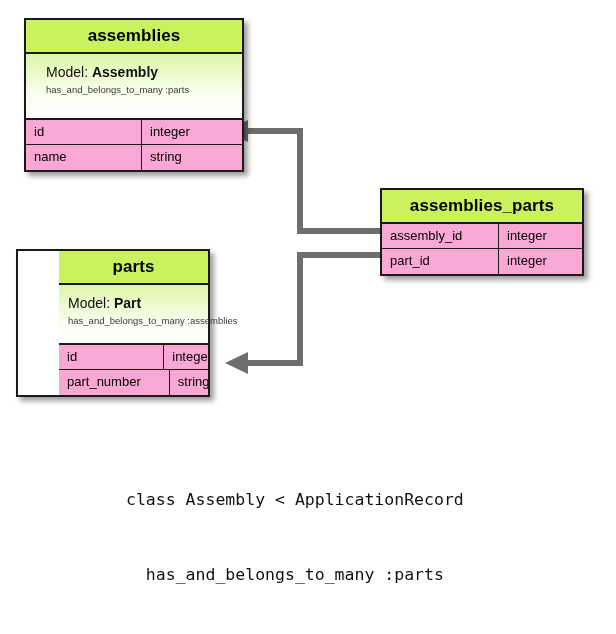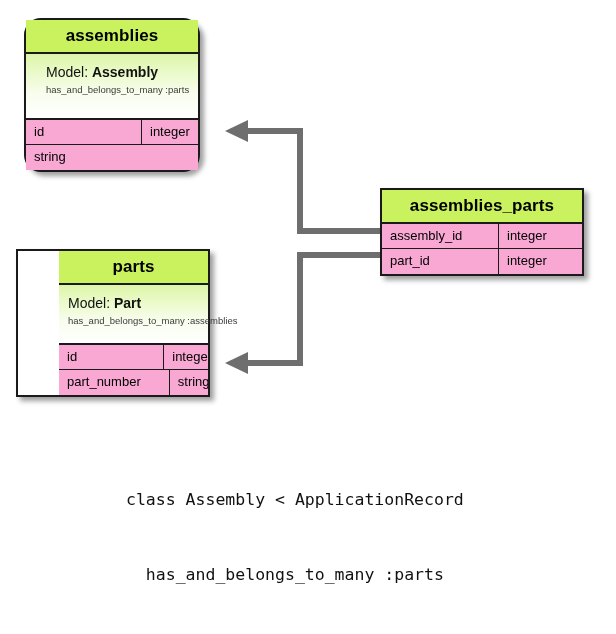--- a/index.html
+++ b/index.html
@@ -87,22 +87,21 @@
     padding: 4px 0 0 8px;
     flex: 1 1 auto;
     overflow: hidden;
     white-space: nowrap;
   }
 
   
   #entity-assemblies {
     left: 24px;
     top: 18px;
-    width: 176px;
-    border-radius: 17px;
+    width: 220px;
   }
   #entity-assemblies .entity-body { height: 66px; padding-left: 20px; }
   #entity-assemblies .field-name { width: 116px; }
 
   #entity-parts {
     left: 16px;
     top: 249px;
     width: 194px;
     padding-left: 41px;
   }
@@ -161,20 +160,21 @@
     <div class="model-line"><span>Model:</span>
       <span class="model-name">Assembly</span></div>
     <div class="assoc-line">has_and_belongs_to_many :parts</div>
   </div>
   <div class="fields">
     <div class="field-row">
       <div class="field-name">id</div>
       <div class="field-type">integer</div>
     </div>
     <div class="field-row last">
+      <div class="field-name">name</div>
       <div class="field-type">string</div>
     </div>
   </div>
 </div>
 
 <div class="entity" id="entity-parts">
   <div class="entity-title">parts</div>
   <div class="entity-body">
     <div class="model-line"><span>Model:</span>
       <span class="model-name">Part</span></div>

